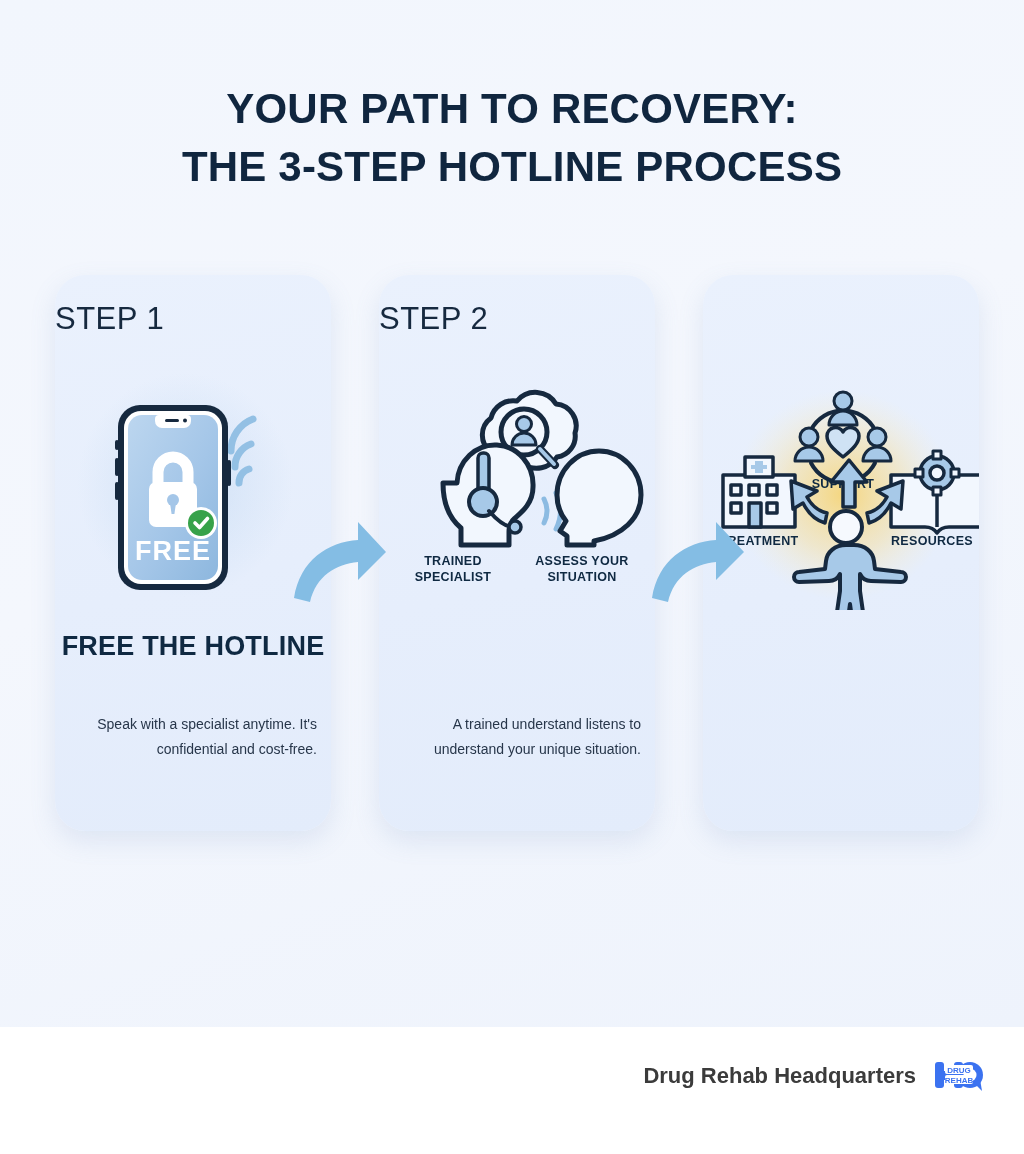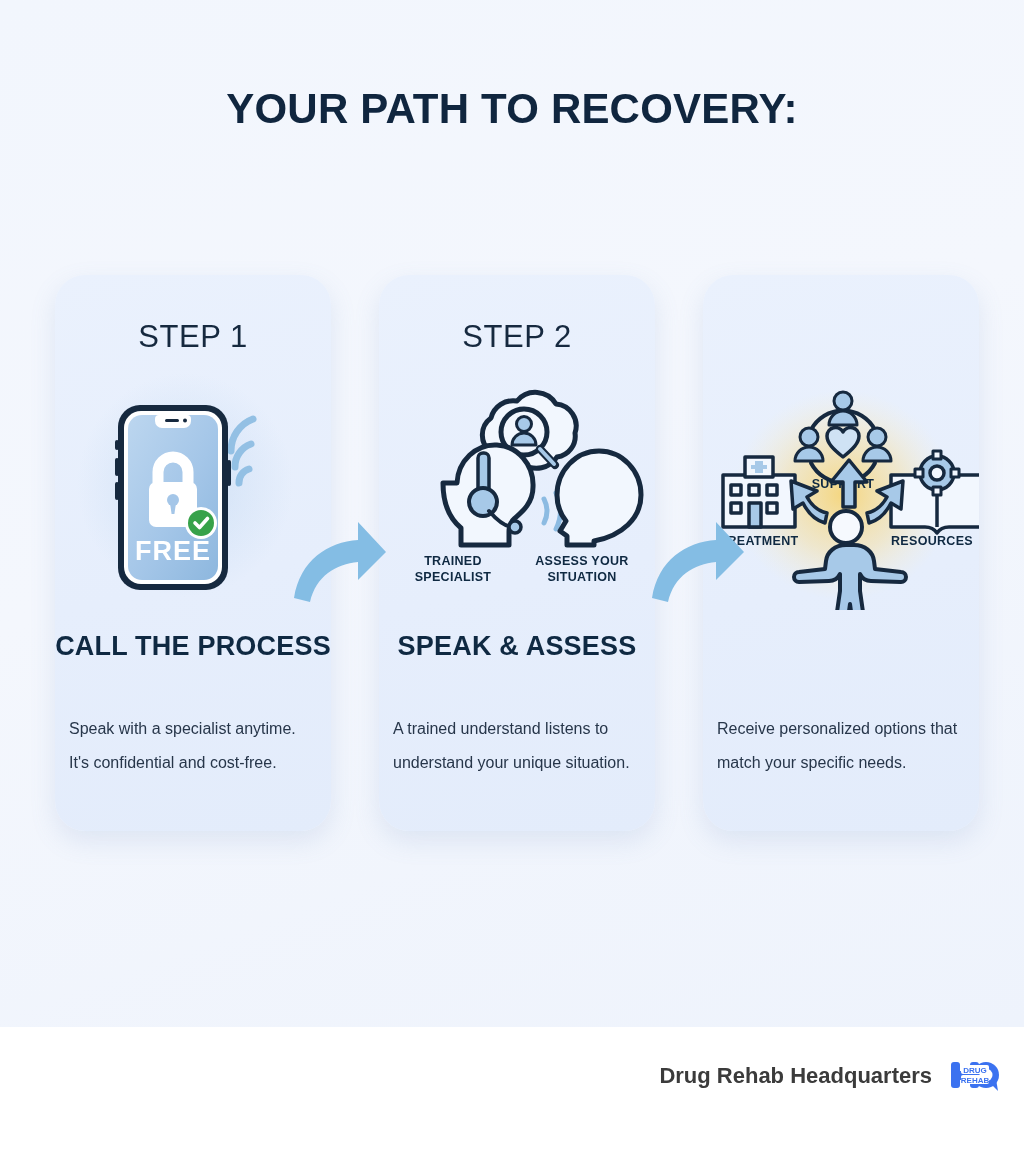--- a/index.html
+++ b/index.html
@@ -64,24 +64,23 @@
     border-radius: 30px;
     background: linear-gradient(168deg, #eaf1fd 0%, #e6eefc 55%, #e3ecfb 100%);
     box-shadow: 0 10px 26px rgba(110, 140, 190, 0.16);
   }
   .card.c1 { left: 0px; }
   .card.c2 { left: 324px; }
   .card.c3 { left: 648px; }
 
   .step-label {
     position: absolute;
-    top: 44px;
+    top: 26px;
     left: 0;
     width: 100%;
-    text-align: center;
     font-size: 31px;
     font-weight: 400;
     color: #16293f;
     letter-spacing: 0.5px;
   }
 
   .art {
     position: absolute;
     top: 80px;
     left: 0;
@@ -100,24 +99,24 @@
     color: #0f2942;
     line-height: 32px;
     letter-spacing: 0.2px;
   }
 
   .card-desc {
     position: absolute;
     top: 437px;
     left: 14px;
     width: 248px;
-    text-align: left;
-    font-size: 16px;
+    text-align: right;
+    font-size: 14px;
     color: #27364a;
-    line-height: 34px;
+    line-height: 25px;
   }
 
   
   .arrow {
     position: absolute;
     top: 498px;
     width: 104px;
     height: 108px;
     z-index: 5;
   }
@@ -128,21 +127,21 @@
   .footer {
     position: absolute;
     left: 0;
     top: 1027px;
     width: 1024px;
     height: 127px;
     background: #ffffff;
   }
   .footer-inner {
     position: absolute;
-    right: 24px;
+    right: 40px;
     top: 28px;
     display: flex;
     align-items: center;
     gap: 16px;
   }
   .footer-text { text-align: right; }
   .brand {
     font-size: 22px;
     font-weight: bold;
     color: #3b3b3b;
@@ -165,20 +164,21 @@
 </style>
 </head>
 <body>
 
 <div class="infographic">
 
   <div class="canvas"></div>
 
   <div class="title-block">
     <div class="title-line">YOUR PATH TO RECOVERY:</div>
+    <div class="title-line">THE 3-STEP HOTLINE PROCESS</div>
   </div>
 
   <div class="cards">
 
     <div class="card c1">
       <div class="step-label">STEP 1</div>
 
       <div class="art">
         <svg viewBox="0 0 276 255" width="276" height="255">
           <defs>
@@ -222,21 +222,21 @@
           <g>
             <circle cx="146" cy="168" r="16" fill="#ffffff"></circle>
             <circle cx="146" cy="168" r="13" fill="#37a24a"></circle>
             <path d="M140 168 l4.5 4.5 l8 -9" fill="none" stroke="#ffffff" stroke-width="3.6" stroke-linecap="round" stroke-linejoin="round"></path>
           </g>
 
           <text x="118" y="205" text-anchor="middle" font-family="Liberation Sans, sans-serif" font-size="27" font-weight="bold" fill="#ffffff" letter-spacing="1">FREE</text>
         </svg>
       </div>
 
-      <div class="card-title">CALL THE PROCESS</div>
+      <div class="card-title">FREE THE HOTLINE</div>
       <div class="card-desc">Speak with a specialist anytime. It's confidential and cost-free.</div>
     </div>
 
     <div class="card c2">
       <div class="step-label">STEP 2</div>
 
       <div class="art">
         <svg viewBox="0 0 276 255" width="276" height="255">
 
           <g fill="#f2f7fe" stroke="#16293f" stroke-width="5" stroke-linejoin="round">
@@ -293,21 +293,20 @@
                      c28 -5 47 -23 47 -46 z" fill="#f2f7fe" stroke="#16293f" stroke-width="5" stroke-linejoin="round"></path>
           </g>
 
           <text x="74" y="210" text-anchor="middle" class="icon-caption" font-family="Liberation Sans, sans-serif">TRAINED</text>
           <text x="74" y="226" text-anchor="middle" class="icon-caption" font-family="Liberation Sans, sans-serif">SPECIALIST</text>
           <text x="203" y="210" text-anchor="middle" class="icon-caption" font-family="Liberation Sans, sans-serif">ASSESS YOUR</text>
           <text x="203" y="226" text-anchor="middle" class="icon-caption" font-family="Liberation Sans, sans-serif">SITUATION</text>
         </svg>
       </div>
 
-      <div class="card-title">SPEAK &amp; ASSESS</div>
       <div class="card-desc">A trained understand listens to understand your unique situation.</div>
     </div>
 
     <div class="card c3">
 
       <div class="art">
         <svg viewBox="0 0 276 255" width="276" height="255">
           <defs>
             <radialGradient id="g3glow" cx="50%" cy="50%" r="50%">
               <stop offset="0%" stop-color="#f7d26a" stop-opacity="0.85"></stop>
@@ -384,21 +383,20 @@
                      c2 4 5 7 11 7
                      l30 1
                      a5 5 0 0 0 0 -10
                      l-26 -3
                      l-1 -8
                      c-1 -9 -9 -16 -20 -16 z"></path>
           </g>
         </svg>
       </div>
 
-      <div class="card-desc">Receive personalized options that match your specific needs.</div>
     </div>
   </div>
 
   <div class="arrow a1">
     <svg viewBox="0 0 104 108" width="104" height="108">
       <path d="M6 100
                C12 62 40 44 70 42
                l0 -18 l28 30 l-28 28 l0 -18
                C48 66 28 78 22 104 z" fill="#84bde4"></path>
     </svg>

